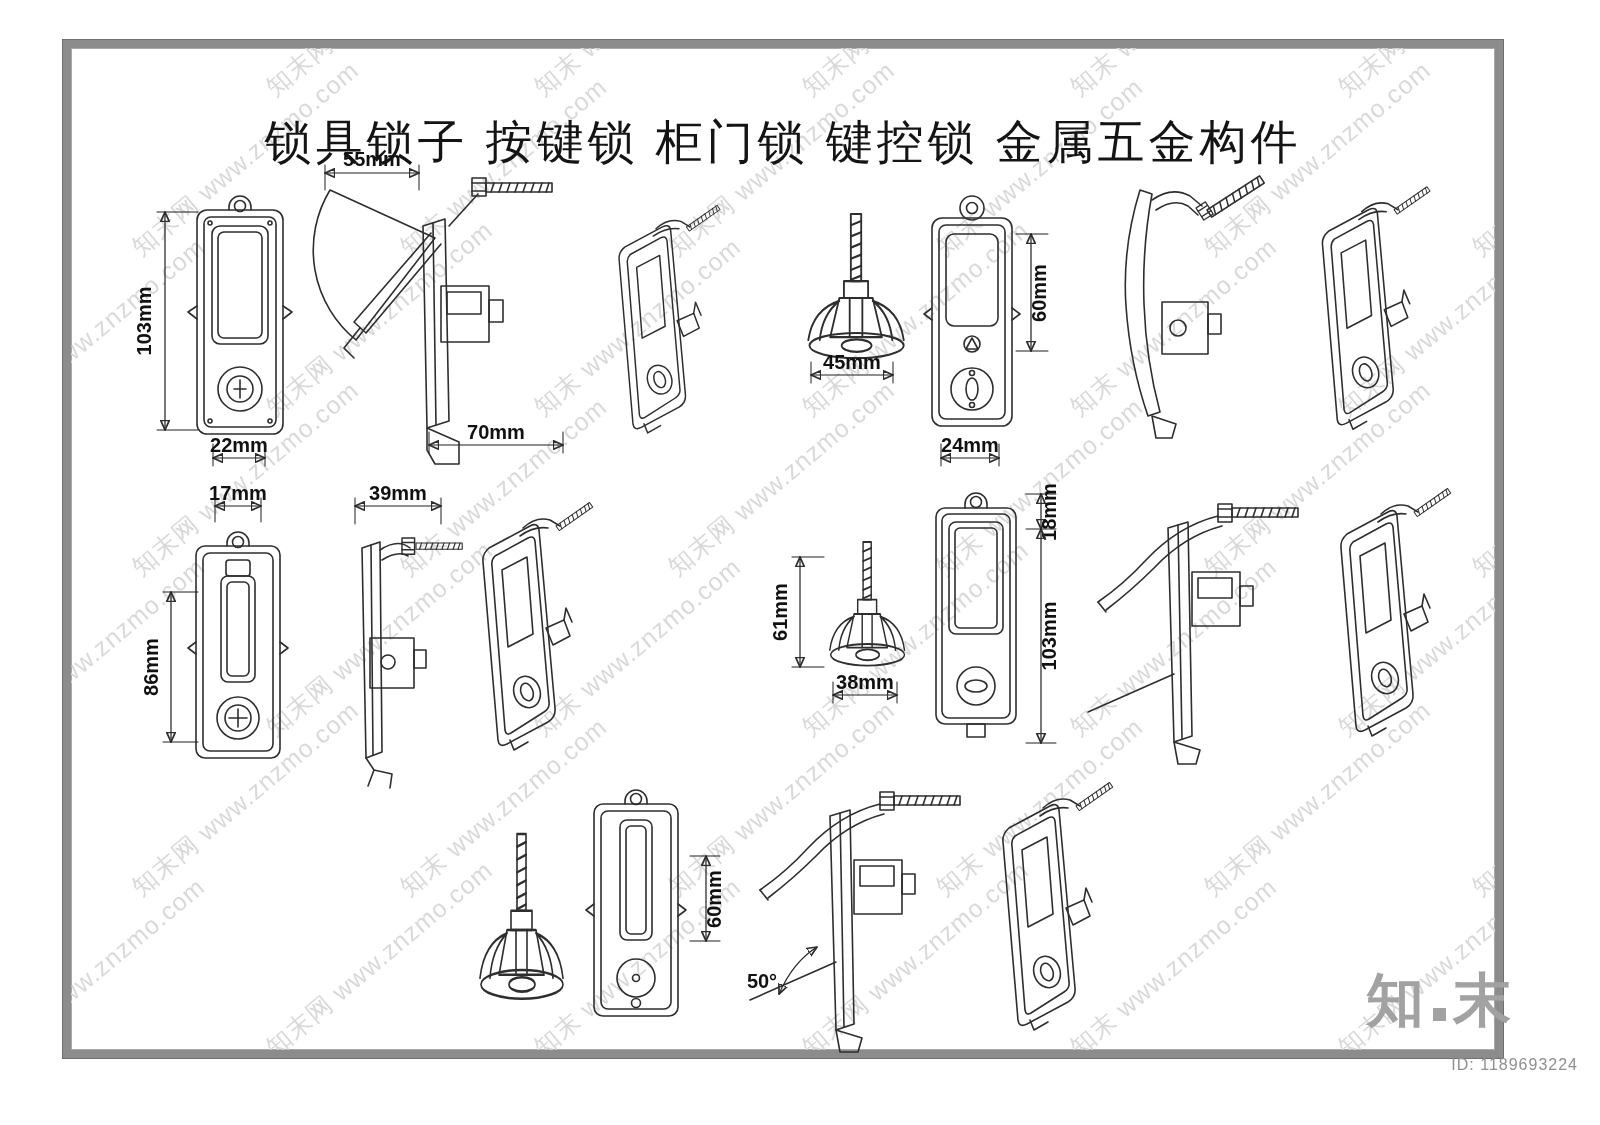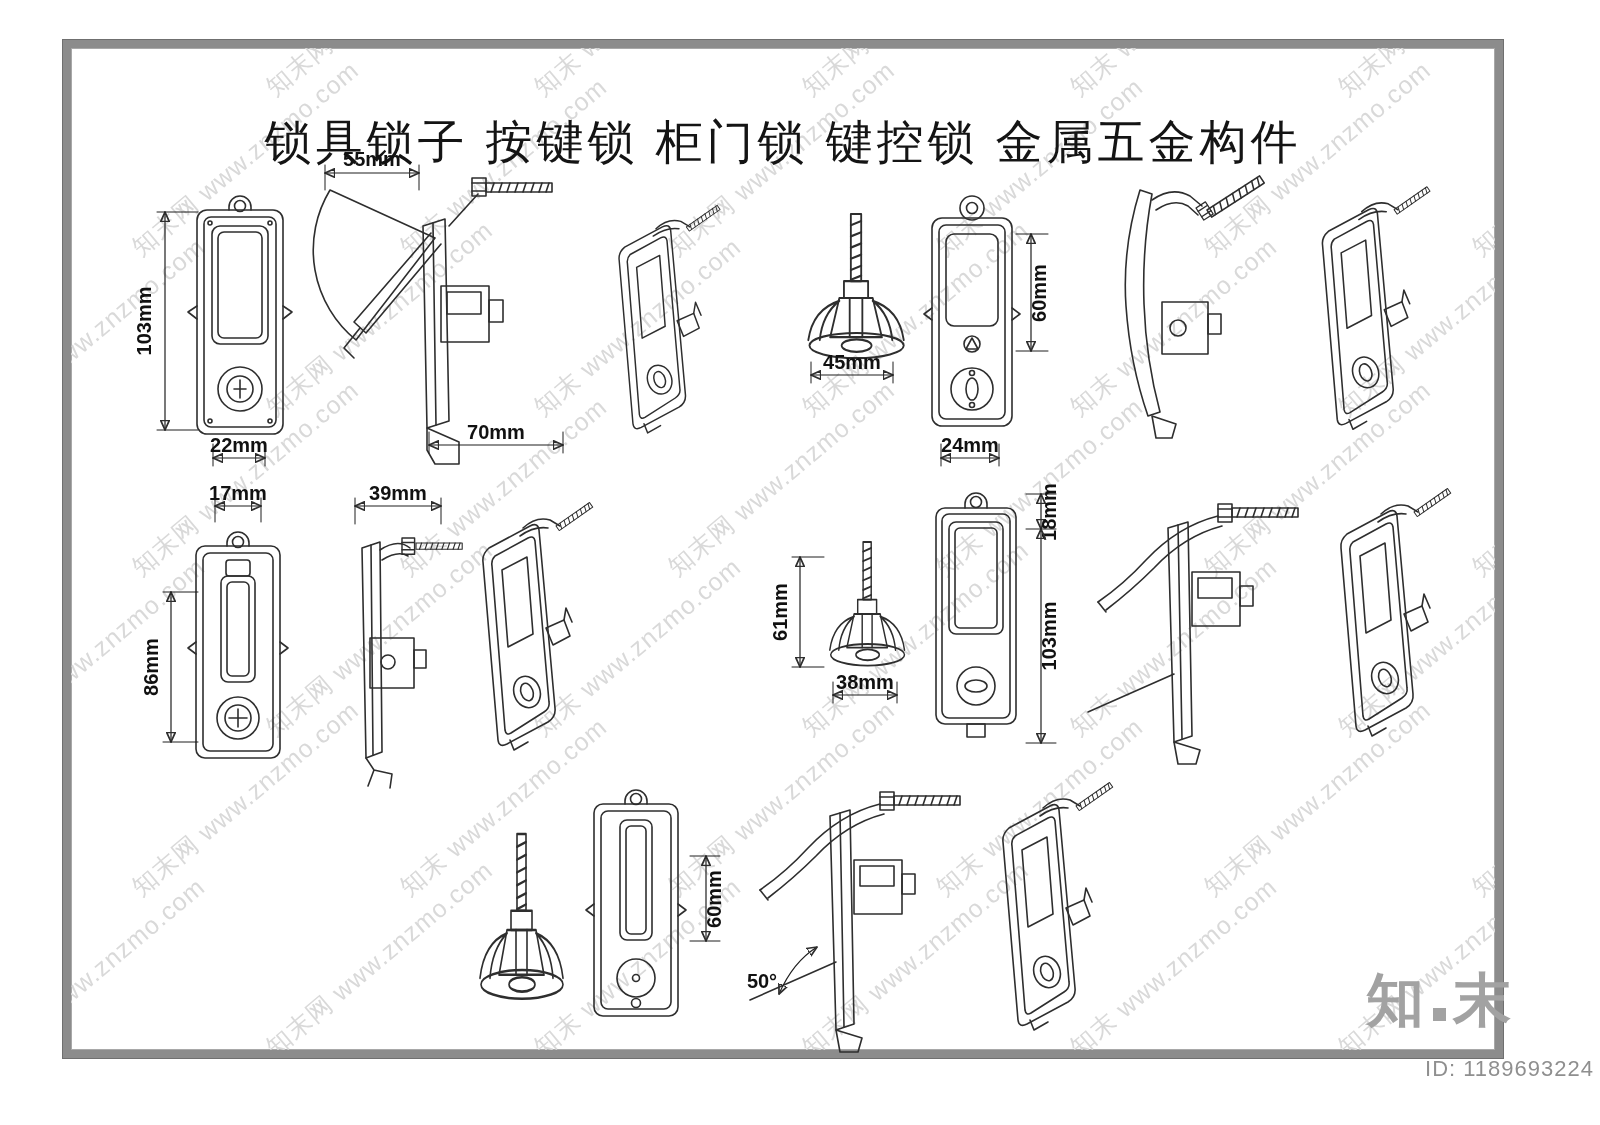--- a/index.html
+++ b/index.html
@@ -33,22 +33,22 @@
     fill:#111; stroke:none; font-size:20px; font-weight:bold;
     font-family:"Liberation Sans",sans-serif;
   }
 
   .logo {
     position:absolute; left:1366px; top:962px; display:flex; align-items:center; gap:7px;
     font-size:58px; font-weight:bold; color:#a2a2a2; letter-spacing:2px;
   }
   .logo-sq { width:13px; height:13px; background:#a2a2a2; display:inline-block; margin-top:26px; }
   .sheet-id {
-    position:absolute; right:6px; top:1056px;
-    font-size:22px; color:#8f8f8f; letter-spacing:1px;
+    position:absolute; right:22px; top:1056px;
+    font-size:16px; color:#8f8f8f; letter-spacing:1px;
   }
 </style>
 </head>
 <body>
 
 <div class="page">
 
   <div class="frame">
     <div class="watermark-layer">
         <span class="wm" style="left: -80px; top: 30px;">知末 www.znzmo.com</span>

